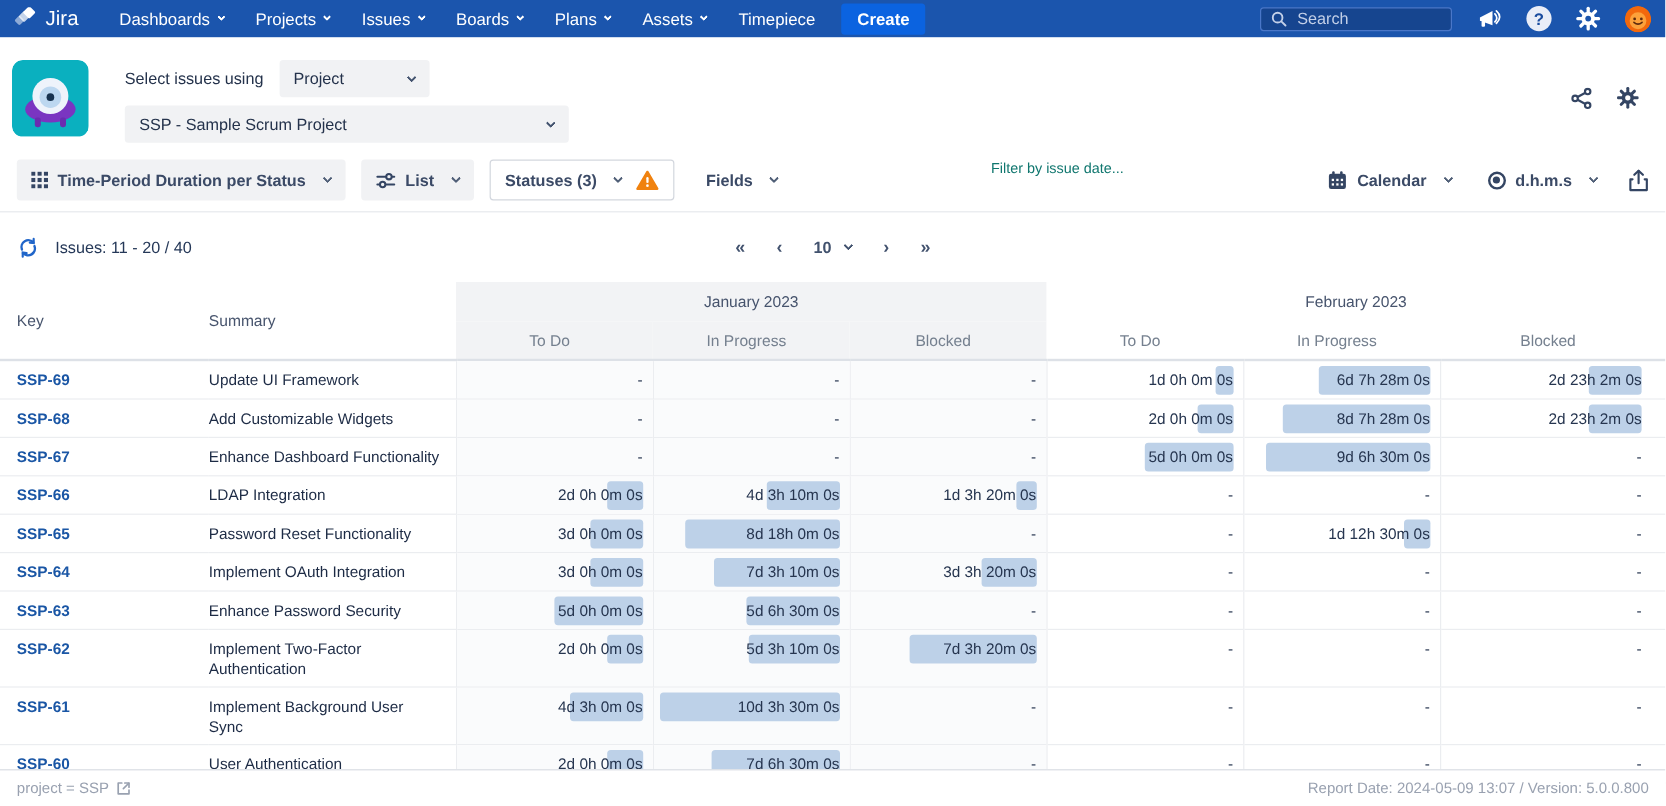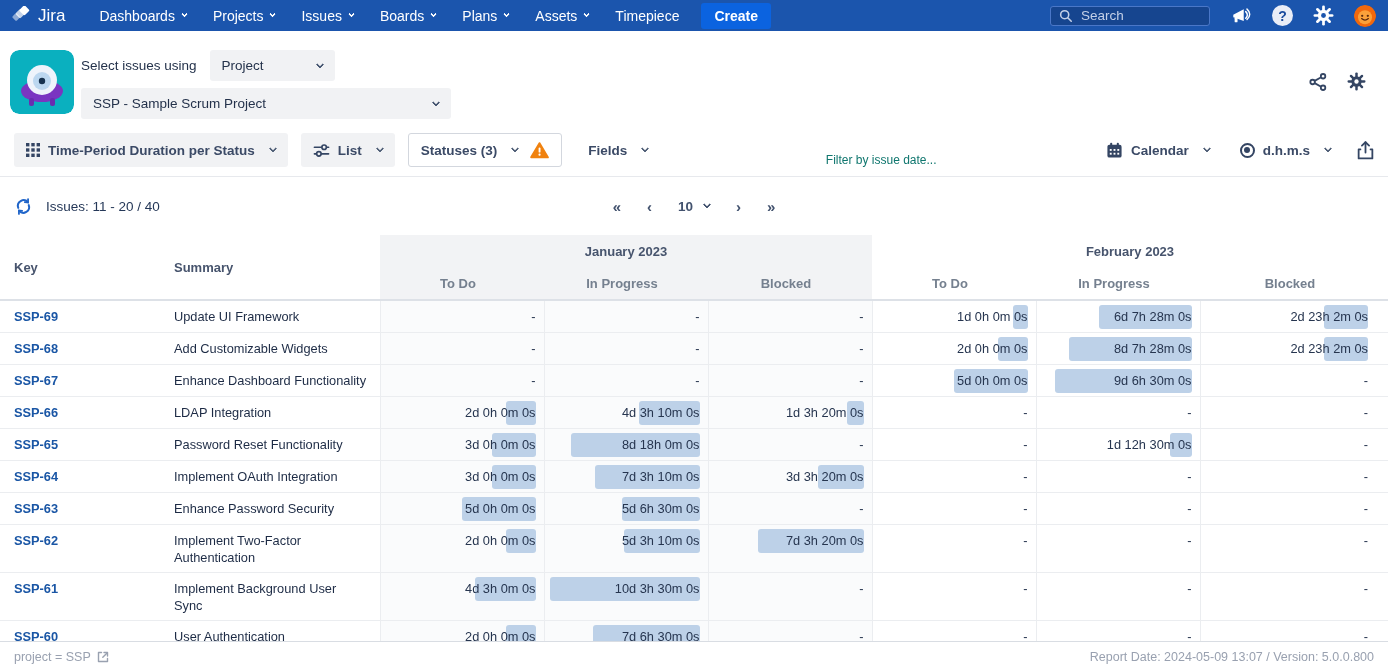--- a/index.html
+++ b/index.html
@@ -22,30 +22,30 @@
   .create{margin-left:22px;background:var(--create-bg);color:#fff;border:none;border-radius:3px;font-size:14px;font-weight:600;padding:5px 13px;cursor:pointer;font-family:inherit}
   .nav-right{margin-left:auto;display:flex;align-items:center;gap:20px}
   .search{display:flex;align-items:center;gap:8px;width:160px;height:20px;background:#16458f;border:1px solid #4a77c8;border-radius:3px;padding:0 8px;color:#c3d0e8;font-size:13.5px}
   .icon-btn{display:flex;align-items:center;justify-content:center;cursor:pointer}
   .help-circle{width:21px;height:21px;border-radius:50%;background:#e9edf7;color:#1a4b9e;font-weight:700;font-size:14px;display:flex;align-items:center;justify-content:center}
   .avatar{width:22px;height:22px;border-radius:50%;overflow:hidden}
 
   
   .report-head{display:flex;align-items:flex-start;padding:19px 14px 0 10px}
   .app-icon{width:64px;height:64px;border-radius:9px;overflow:hidden;flex:none}
-  .selects{margin-left:7px;flex:1}
+  .selects{margin-left:30px;flex:1}
   .sel-row1{display:flex;align-items:center;gap:13px;font-size:13.5px;color:#24324b}
   .sel{display:flex;align-items:center;background:#f1f2f4;border:none;border-radius:3px;height:31px;padding:0 12px;font-size:13.5px;color:#24324b;cursor:pointer;font-family:inherit}
   .sel .chev{color:#44546f}
   .sel-small{width:125px;justify-content:space-between}
   .sel-wide{width:370px;justify-content:space-between;margin-top:7px}
   .head-actions{display:flex;align-items:center;gap:20px;margin-top:22px;margin-right:8px;color:#344563}
 
   
-  .toolbar{display:flex;align-items:flex-end;padding:0 14px;margin-top:14px;height:34px}
+  .toolbar{display:flex;align-items:flex-start;padding:0 14px;margin-top:14px;height:34px}
   .tb-btn{display:flex;align-items:center;gap:8px;height:34px;padding:0 12px;border-radius:3px;font-size:13.5px;font-weight:600;color:var(--btn-txt);cursor:pointer;white-space:nowrap}
   .tb-gray{background:#f1f2f4}
   .tb-outline{background:#fff;border:1px solid #d3d7de;margin-left:13px}
   .tb-plain{background:transparent;margin-left:14px}
   .tb-btn .chev{color:#505f77}
   .view-btn{margin-left:13px}
   .filter-hint{flex:1;text-align:center;color:#0f766e;font-size:12px}
   .tb-right{display:flex;align-items:center;gap:22px;color:var(--btn-txt)}
   .tb-right .tb-btn{padding:0 4px}
   .target-ico{width:15px;height:15px;border-radius:50%;border:2px solid #344563;display:flex;align-items:center;justify-content:center}
@@ -55,21 +55,21 @@
 
   
   .pager-row{position:relative;display:flex;align-items:center;padding:0 14px;margin-top:14px;height:30px}
   .issues-left{display:flex;align-items:center;gap:13px;font-size:13.5px;color:#253858}
   .pager{position:absolute;left:0;right:0;display:flex;justify-content:center;align-items:center;gap:26px;color:#42526e;font-size:15px;font-weight:600;pointer-events:none}
   .pager > *{pointer-events:auto;cursor:pointer}
   .pagesize{display:flex;align-items:center;gap:4px;font-size:13.5px}
 
   
   table{border-collapse:collapse;table-layout:fixed;width:1388px;margin-top:14px;font-size:12.8px}
-  th{font-weight:700;color:var(--muted)}
+  th{font-weight:400;color:var(--muted)}
   .month-row th{height:33px;font-size:13px;color:#47546d;text-align:center}
   .status-row th{height:32px;text-align:center;padding-right:8px;font-size:13px;border-bottom:2px solid #dde1e7}
   th.key-h,th.sum-h{text-align:left;vertical-align:middle;border-bottom:2px solid #dde1e7}
   th.key-h{padding-left:14px}
   .grp-jan{background:#f2f3f5}
   tbody td{height:32px;border-top:1px solid #ebedf0;vertical-align:top;line-height:31px}
   tbody tr:first-child td{border-top:none}
   td.key{padding-left:14px}
   .key-link{color:var(--link-blue);font-weight:700;cursor:pointer}
   td.summary{line-height:17px;padding:7px 12px 6px 0;color:var(--txt)}

